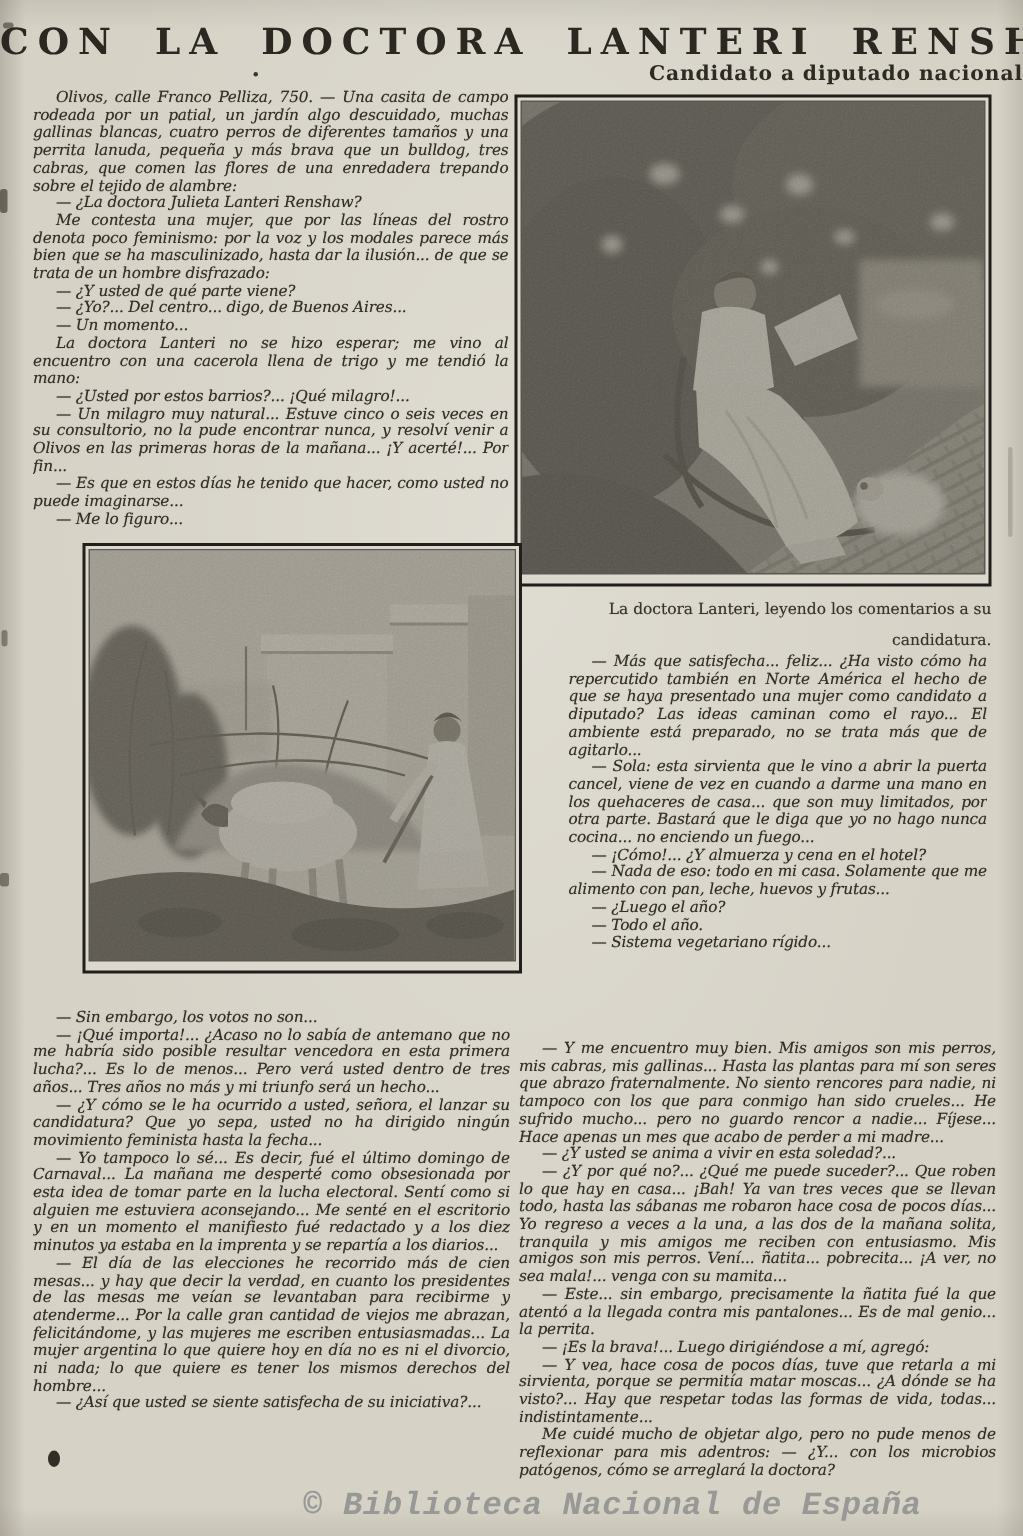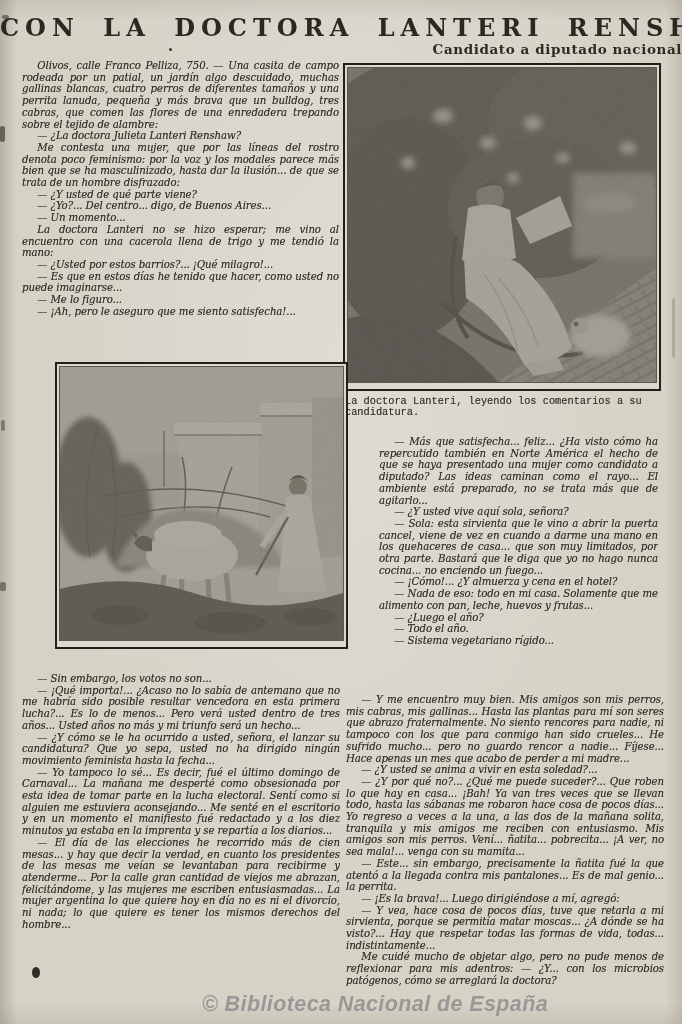--- a/index.html
+++ b/index.html
@@ -29,27 +29,27 @@
     text-shadow:0 0 0.5px rgba(52,46,36,0.55);}
   .textblock p{margin:0;text-indent:1.5em;font-style:italic;}
   #left-top{left:22px;top:60px;width:317px;height:300px;}
   #left-bottom{left:22px;top:673px;width:318px;height:320px;}
   #right-upper{left:379px;top:436px;width:279px;height:238px;}
   #right-lower{left:346px;top:694px;width:318px;height:338px;}
   .photo{position:absolute;background:#dcd8cd;border:2px solid #211f1b;padding:3px;box-sizing:border-box;}
   .photo svg{display:block;outline:1px solid #5c584f;}
   #photo-reading{left:343px;top:63px;width:318px;height:328px;}
   #photo-garden{left:55px;top:362px;width:293px;height:287px;}
-  .caption{position:absolute;text-align:left;font-size:10.3px;line-height:11px;color:#37332b;
-    text-shadow:0 0 0.5px rgba(52,46,36,0.5);font-family:Liberation Mono, monospace;}
+  .caption{position:absolute;text-align:right;font-size:10.3px;line-height:21px;color:#37332b;
+    text-shadow:0 0 0.5px rgba(52,46,36,0.5);}
   #caption-reading{left:345px;top:396px;width:316px;}
   #caption-garden{left:40px;top:652px;width:302px;}
   .watermark{
     position:absolute;left:202px;top:992px;white-space:nowrap;
-    font-family:Liberation Sans, sans-serif;
+    font-family:Liberation Mono, monospace;
     font-style:italic;font-weight:bold;font-size:21.5px;letter-spacing:0.4px;
     color:#989896;z-index:9;
   }
   .smudge{position:absolute;background:#241f17;border-radius:50%;}
   #blot{left:32px;top:967px;width:8px;height:11px;opacity:0.92;}
   #edge-mark1{left:0;top:126px;width:5px;height:16px;opacity:0.55;border-radius:2px;}
   #edge-mark2{left:1px;top:420px;width:4px;height:11px;opacity:0.4;border-radius:2px;}
   #edge-mark3{left:0;top:582px;width:6px;height:9px;opacity:0.45;border-radius:2px;}
   #edge-mark4{left:2px;top:15px;width:7px;height:4px;opacity:0.5;border-radius:2px;}
   #edge-mark5{left:672px;top:298px;width:3px;height:60px;opacity:0.18;border-radius:2px;}
@@ -65,23 +65,23 @@
 
   <div id="left-top" class="textblock">
       <p>Olivos, calle Franco Pelliza, 750. — Una casita de campo rodeada por un patial, un jardín algo descuidado, muchas gallinas blancas, cuatro perros de diferentes tamaños y una perrita lanuda, pequeña y más brava que un bulldog, tres cabras, que comen las flores de una enredadera trepando sobre el tejido de alambre:</p>
       <p>— ¿La doctora Julieta Lanteri Renshaw?</p>
       <p>Me contesta una mujer, que por las líneas del rostro denota poco feminismo: por la voz y los modales parece más bien que se ha masculinizado, hasta dar la ilusión... de que se trata de un hombre disfrazado:</p>
       <p>— ¿Y usted de qué parte viene?</p>
       <p>— ¿Yo?... Del centro... digo, de Buenos Aires...</p>
       <p>— Un momento...</p>
       <p>La doctora Lanteri no se hizo esperar; me vino al encuentro con una cacerola llena de trigo y me tendió la mano:</p>
       <p>— ¿Usted por estos barrios?... ¡Qué milagro!...</p>
+      <p>— Un milagro muy natural... Estuve cinco o seis veces en su consultorio, no la pude encontrar nunca, y resolví venir a Olivos en las primeras horas de la mañana... ¡Y acerté!... Por fin...</p>
       <p>— Es que en estos días he tenido que hacer, como usted no puede imaginarse...</p>
       <p>— Me lo figuro...</p>
-      <p>— ¡Ah, pero le aseguro que me siento satisfecha!...</p>
     </div>
 
   <div id="photo-reading" class="photo">
     <svg width="308" height="314" viewBox="0 0 308 314">
       <defs>
         <filter id="grainA">
             <feTurbulence type="fractalNoise" baseFrequency="0.8" numOctaves="2" result="n"></feTurbulence>
             <feColorMatrix in="n" type="saturate" values="0"></feColorMatrix>
             <feComponentTransfer>
               <feFuncA type="linear" slope="0.22"></feFuncA>
@@ -214,35 +214,35 @@
           <ellipse cx="170" cy="256" rx="36" ry="11"></ellipse>
         <ellipse cx="250" cy="250" rx="26" ry="9"></ellipse>
       </g>
       <rect width="283" height="273" fill="#7b776c" opacity="0.10"></rect>
       <rect width="283" height="273" filter="url(#grainB)" opacity="0.5" fill="#7b776c"></rect>
     </svg>
   </div>
 
   <div id="right-upper" class="textblock">
       <p>— Más que satisfecha... feliz... ¿Ha visto cómo ha repercutido también en Norte América el hecho de que se haya presentado una mujer como candidato a diputado? Las ideas caminan como el rayo... El ambiente está preparado, no se trata más que de agitarlo...</p>
-      <p>— ¿Y usted vive aquí sola, señora?</p>
       <p>— Sola: esta sirvienta que le vino a abrir la puerta cancel, viene de vez en cuando a darme una mano en los quehaceres de casa... que son muy limitados, por otra parte. Bastará que le diga que yo no hago nunca cocina... no enciendo un fuego...</p>
       <p>— ¡Cómo!... ¿Y almuerza y cena en el hotel?</p>
       <p>— Nada de eso: todo en mi casa. Solamente que me alimento con pan, leche, huevos y frutas...</p>
       <p>— ¿Luego el año?</p>
       <p>— Todo el año.</p>
       <p>— Sistema vegetariano rígido...</p>
     </div>
 
   <div id="left-bottom" class="textblock">
       <p>— Sin embargo, los votos no son...</p>
-      <p>— ¡Qué importa!... ¿Acaso no lo sabía de antemano que no me habría sido posible resultar vencedora en esta primera lucha?... Es lo de menos... Pero verá usted dentro de tres años... Usted años no más y mi triunfo será un hecho...</p>
+      <p>— ¡Qué importa!... ¿Acaso no lo sabía de antemano que no me habría sido posible resultar vencedora en esta primera lucha?... Es lo de menos... Pero verá usted dentro de tres años... Tres años no más y mi triunfo será un hecho...</p>
       <p>— ¿Y cómo se le ha ocurrido a usted, señora, el lanzar su candidatura? Que yo sepa, usted no ha dirigido ningún movimiento feminista hasta la fecha...</p>
       <p>— Yo tampoco lo sé... Es decir, fué el último domingo de Carnaval... La mañana me desperté como obsesionada por esta idea de tomar parte en la lucha electoral. Sentí como si alguien me estuviera aconsejando... Me senté en el escritorio y en un momento el manifiesto fué redactado y a los diez minutos ya estaba en la imprenta y se repartía a los diarios...</p>
       <p>— El día de las elecciones he recorrido más de cien mesas... y hay que decir la verdad, en cuanto los presidentes de las mesas me veían se levantaban para recibirme y atenderme... Por la calle gran cantidad de viejos me abrazan, felicitándome, y las mujeres me escriben entusiasmadas... La mujer argentina lo que quiere hoy en día no es ni el divorcio, ni nada; lo que quiere es tener los mismos derechos del hombre...</p>
+      <p>— ¿Así que usted se siente satisfecha de su iniciativa?...</p>
     </div>
 
   <div id="right-lower" class="textblock">
       <p>— Y me encuentro muy bien. Mis amigos son mis perros, mis cabras, mis gallinas... Hasta las plantas para mí son seres que abrazo fraternalmente. No siento rencores para nadie, ni tampoco con los que para conmigo han sido crueles... He sufrido mucho... pero no guardo rencor a nadie... Fíjese... Hace apenas un mes que acabo de perder a mi madre...</p>
       <p>— ¿Y usted se anima a vivir en esta soledad?...</p>
       <p>— ¿Y por qué no?... ¿Qué me puede suceder?... Que roben lo que hay en casa... ¡Bah! Ya van tres veces que se llevan todo, hasta las sábanas me robaron hace cosa de pocos días... Yo regreso a veces a la una, a las dos de la mañana solita, tranquila y mis amigos me reciben con entusiasmo. Mis amigos son mis perros. Vení... ñatita... pobrecita... ¡A ver, no sea mala!... venga con su mamita...</p>
       <p>— Este... sin embargo, precisamente la ñatita fué la que atentó a la llegada contra mis pantalones... Es de mal genio... la perrita.</p>
       <p>— ¡Es la brava!... Luego dirigiéndose a mí, agregó:</p>
       <p>— Y vea, hace cosa de pocos días, tuve que retarla a mi sirvienta, porque se permitía matar moscas... ¿A dónde se ha visto?... Hay que respetar todas las formas de vida, todas... indistintamente...</p>
       <p>Me cuidé mucho de objetar algo, pero no pude menos de reflexionar para mis adentros: — ¿Y... con los microbios patógenos, cómo se arreglará la doctora?</p>

